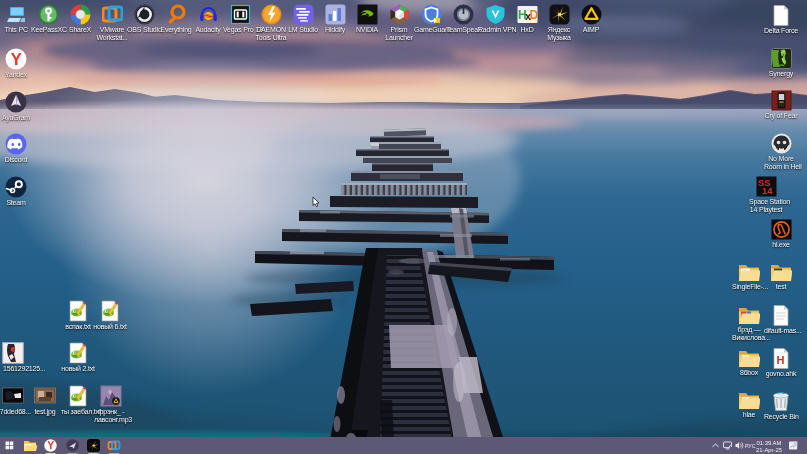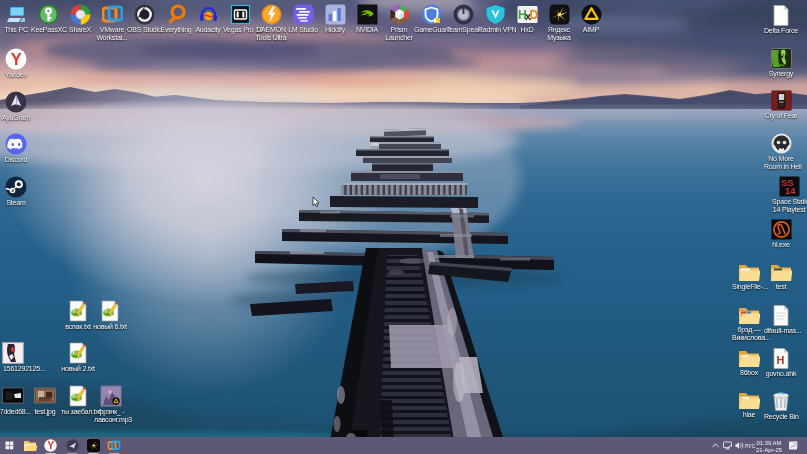--- a/index.html
+++ b/index.html
@@ -595,21 +595,21 @@
 <div class="di" style="left:764px;top:133px">
       <svg width="21" height="21">
         <circle cx="10.5" cy="10.5" r="10" fill="#e9e6e0"></circle>
         <path d="M10.5,2.5 a8,8 0 0 1 8,8 q0,2 -1.5,2 q-1,3 -3,4.5 l-7,0 q-2,-1.5 -3,-4.5 q-1.5,0 -1.5,-2 a8,8 0 0 1 8,-8 z" fill="#2a2a2e"></path>
         <circle cx="7.5" cy="9.5" r="1.8" fill="#e9e6e0"></circle>
         <circle cx="13.5" cy="9.5" r="1.8" fill="#e9e6e0"></circle>
         <path d="M8,15 q2.5,1.5 5,0 l0,2 q-2.5,1.2 -5,0 z" fill="#e9e6e0"></path>
       </svg>
       <div class="lb">No More<br>Room in Hell</div>
     </div>
-<div class="di" style="left:772px;top:176px">
+<div class="di" style="left:749px;top:176px">
       <svg width="21" height="21">
         <rect x="0.5" y="0.5" width="20" height="20" fill="#0c0c10"></rect>
         <text x="2" y="10" font-family="Liberation Sans" font-size="9.5" font-weight="bold" fill="#c43434">SS</text>
         <text x="6" y="18" font-family="Liberation Sans" font-size="9.5" font-weight="bold" fill="#c43434">14</text>
       </svg>
       <div class="lb">Space Station<br>14 Playtest</div>
     </div>
 <div class="di" style="left:764px;top:219px">
       <svg width="21" height="21">
         <rect x="0.5" y="0.5" width="20" height="20" fill="#060606"></rect>

